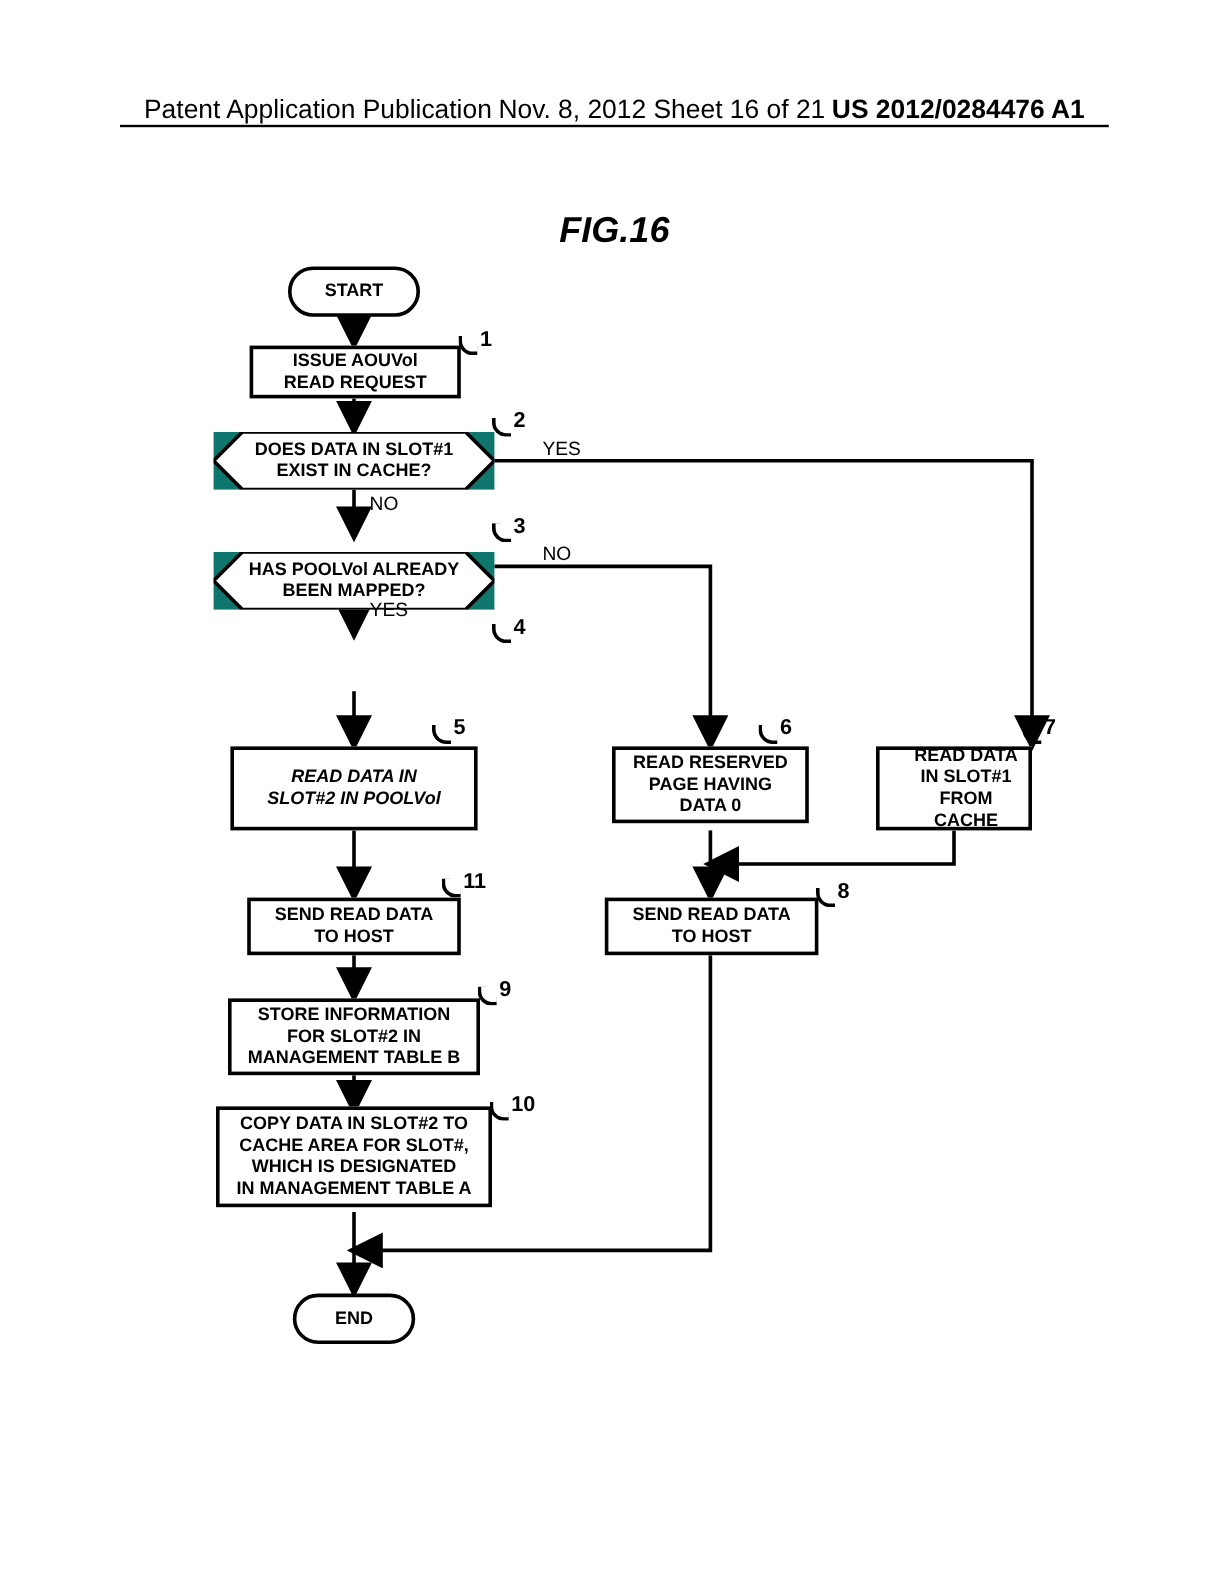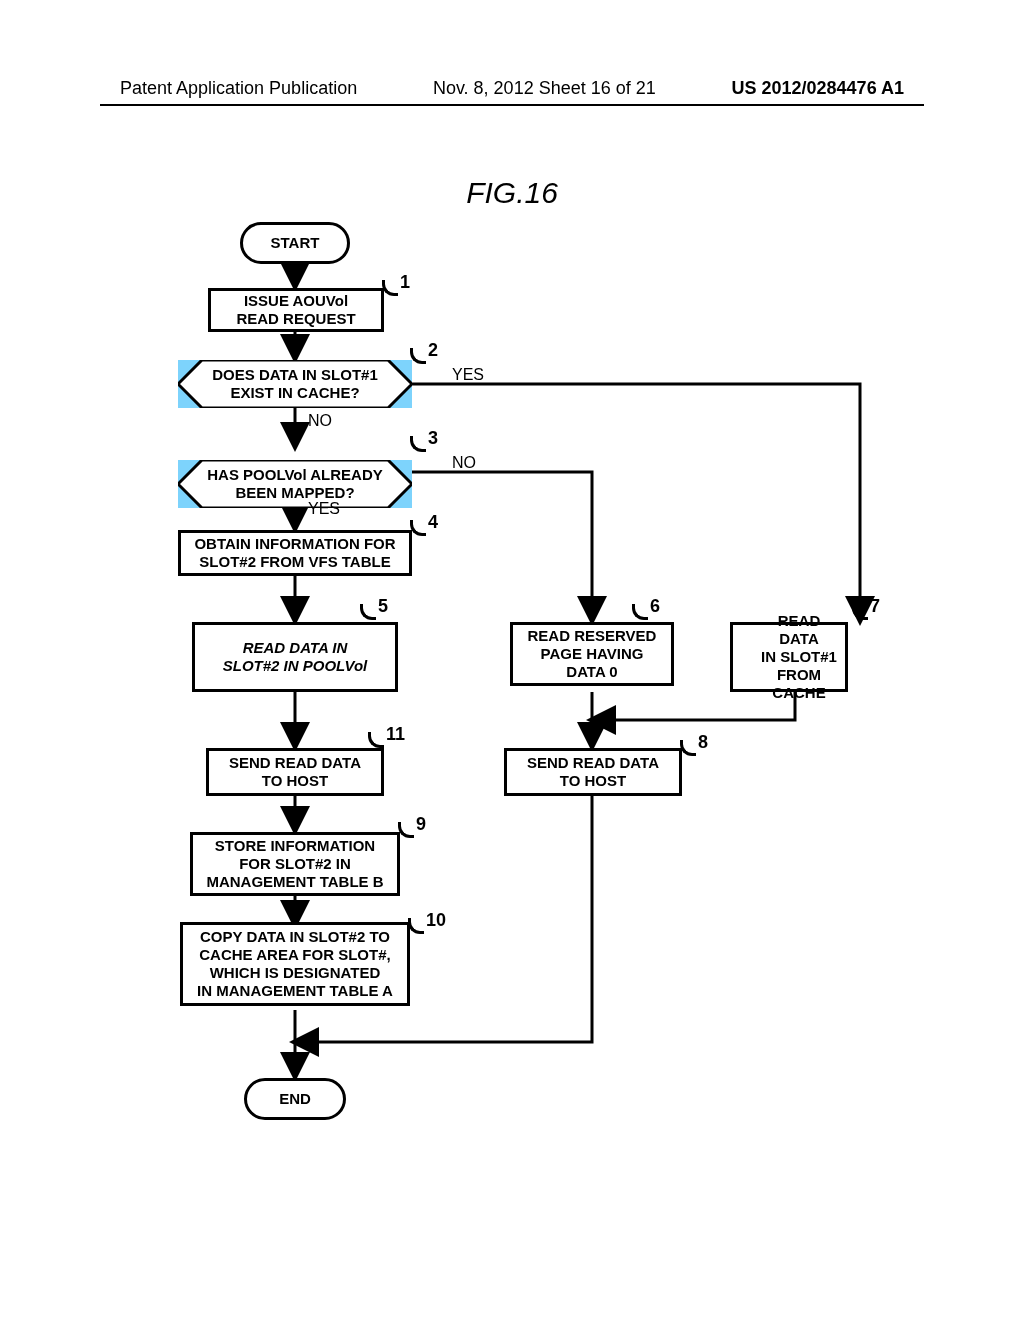--- a/index.html
+++ b/index.html
@@ -11,39 +11,39 @@
     position: relative;
   }
   .header {
     position: absolute;
     top: 78px;
     left: 0;
     width: 1024px;
     display: flex;
     justify-content: space-between;
     padding: 0 120px 0 120px;
-    font-size: 18px;
+    font-size: 22px;
   }
   .header .left { font-weight: normal; }
   .header .mid { font-weight: normal; }
   .header .right { font-weight: bold; }
   .hr {
     position: absolute;
     top: 104px;
     left: 100px;
     width: 824px;
     border-top: 2px solid #000;
   }
   .fig-title {
     position: absolute;
     top: 176px;
     left: 0;
     width: 1024px;
     text-align: center;
-    font-weight: 400;
+    font-weight: 700;
     font-size: 30px;
     font-style: italic;
   }
   .canvas {
     position: absolute;
     top: 220px;
     left: 160px;
     width: 740px;
     height: 960px;
   }
@@ -58,21 +58,21 @@
     font-weight: 900;
     font-size: 15px;
     line-height: 1.2;
     padding: 6px 8px;
   }
   .terminal {
     border-radius: 22px;
   }
   .decision {
     position: absolute;
-    background: #7dd3fc;
+    background: #0f766e;
   }
   .decision .dbody {
     position: absolute;
     inset: 0;
     display: flex;
     align-items: center;
     justify-content: center;
     text-align: center;
     font-weight: 900;
     font-size: 15px;
@@ -185,43 +185,39 @@
     <div class="dbody">
         <span style="white-space:pre-line">HAS POOLVol ALREADY
 BEEN MAPPED?</span>
       </div>
   </div>
   <div class="hook" style="left:250px; top:216px;"></div>
   <div class="num" style="left:268px; top:208px;">3</div>
   <div class="label" style="left:292px; top:234px;">NO</div>
   <div class="label" style="left:148px; top:280px;">YES</div>
 
-  <div class="node" style="left:18px; top:310px; width:234px; height:46px;">
-    <span style="white-space:pre-line">OBTAIN INFORMATION FOR
-SLOT#2 FROM VFS TABLE</span>
-  </div>
   <div class="hook" style="left:250px; top:300px;"></div>
   <div class="num" style="left:268px; top:292px;">4</div>
 
   <div class="node" style="left:32px; top:402px; width:206px; height:70px;font-style:italic;">
     <span style="white-space:pre-line">READ DATA IN
 SLOT#2 IN POOLVol</span>
   </div>
   <div class="hook" style="left:200px; top:384px;"></div>
   <div class="num" style="left:218px; top:376px;">5</div>
 
   <div class="node" style="left:350px; top:402px; width:164px; height:64px;">
     <span style="white-space:pre-line">READ RESERVED
 PAGE HAVING
 DATA 0</span>
   </div>
   <div class="hook" style="left:472px; top:384px;"></div>
   <div class="num" style="left:490px; top:376px;">6</div>
 
-  <div class="node" style="left:570px; top:402px; width:118px; height:70px;padding-left:28px;">
+  <div class="node" style="left:570px; top:402px; width:130px; height:70px;padding-left:28px;">
     <span style="white-space:pre-line">READ DATA
 IN SLOT#1
 FROM CACHE</span>
   </div>
   <div class="hook" style="left:692px; top:384px;"></div>
   <div class="num" style="left:710px; top:376px;">7</div>
 
   <div class="node" style="left:46px; top:528px; width:178px; height:48px;">
     <span style="white-space:pre-line">SEND READ DATA
 TO HOST</span>

